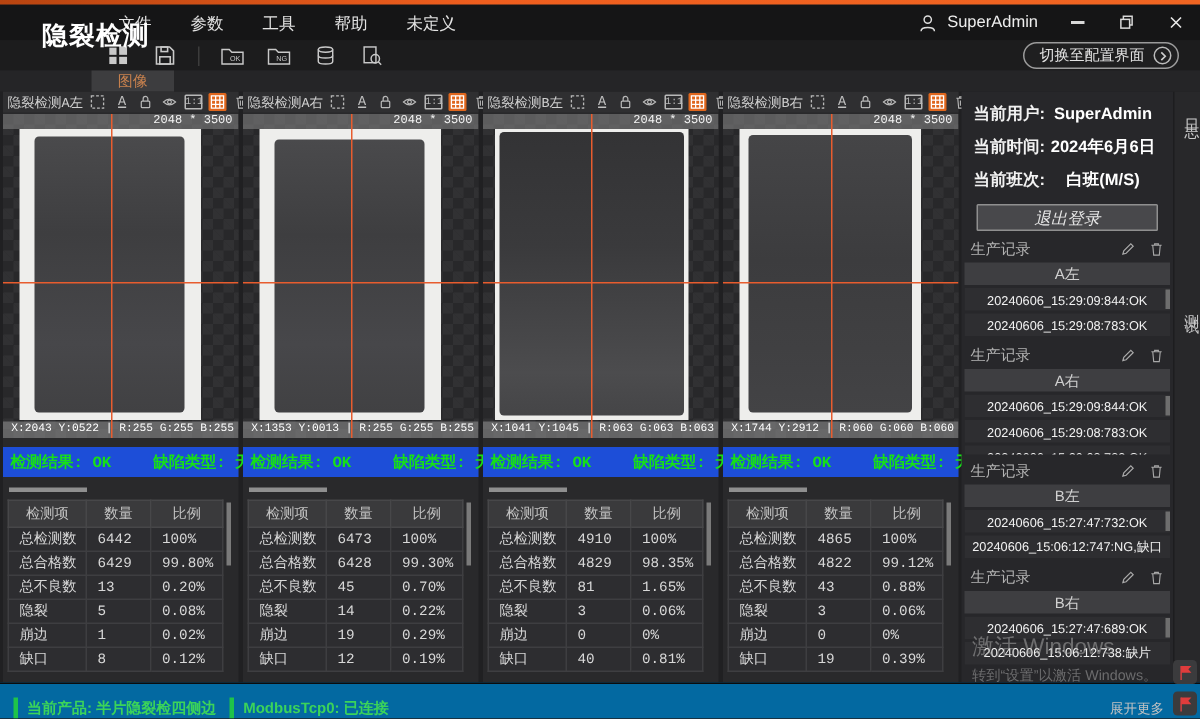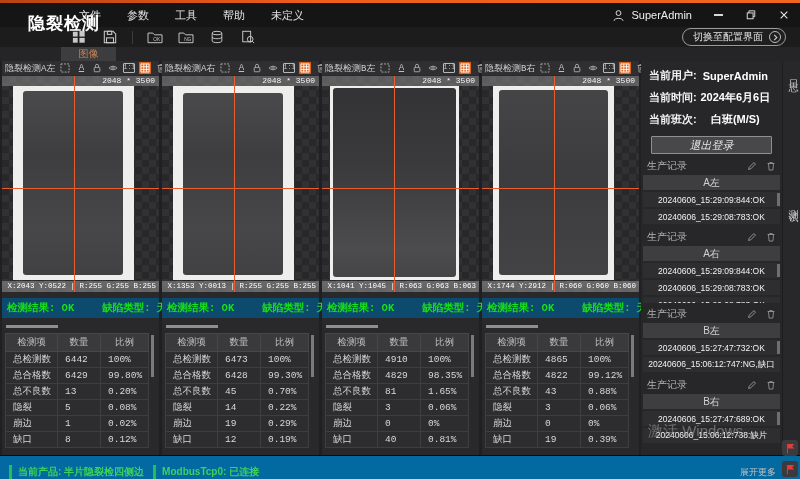--- a/index.html
+++ b/index.html
@@ -73,21 +73,21 @@
     background:linear-gradient(180deg,#333335,#3a3a3c 40%,#4c4c4e 85%,#454547); }
   .p4 .cell { left:6px; right:6px; top:4px;
     background:linear-gradient(180deg,#454547,#3c3c3e 45%,#434345); }
   .res-strip { position:absolute; top:0; left:0; right:0; height:10px; background:rgba(135,135,135,.55);
     color:#f4f4f4; font-size:8px; line-height:10px; text-align:right; padding-right:4px; z-index:3; }
   .info-strip { position:absolute; bottom:0; left:0; right:0; height:11px; background:rgba(150,150,150,.55);
     color:#fff; font-size:7.5px; line-height:11px; text-align:right; padding-right:3px; white-space:nowrap; z-index:3; }
   .vline { position:absolute; top:0; bottom:0; width:1px; left:72px; background:#e85c2e; z-index:4; }
   .hline { position:absolute; left:0; right:0; height:1px; top:112px; background:#e85c2e; z-index:4; }
 
-  .result-row { position:absolute; top:237px; left:0; right:0; height:20px; background:#0c4a6e; display:flex;
+  .result-row { position:absolute; top:237px; left:0; right:0; height:20px; background:#1d4ed8; display:flex;
     align-items:center; gap:28px; padding:0 5px; font-size:10.5px; font-weight:bold; color:#17e017; white-space:nowrap; }
   .hthumb { position:absolute; top:264px; left:4px; width:52px; height:3px; background:#8f8f8f; }
 
   .p-table { position:absolute; top:272px; left:3px; right:11px; border-collapse:collapse; width:143px;
     table-layout:fixed; }
   .p-table th { background:#3a3a3c; color:#c3c3c3; font-size:9.5px; font-weight:normal; height:18px;
     border:1px solid #474749; }
   .p-table td { background:#2d2d30; color:#d8d8d8; font-size:9.5px; height:16px; border:1px solid #3e3e41;
     padding-left:7px; white-space:nowrap; overflow:hidden; }
   .p-table col.c1{width:52px;} .p-table col.c2{width:43px;} .p-table col.c3{width:48px;}
@@ -738,20 +738,21 @@
   </div>
   <div class="status-item">
     <span class="accent"></span>
     <span class="status-text">ModbusTcp0: 已连接</span>
   </div>
   <span class="expand-text">展开更多</span>
 </div>
 
 <div class="watermark">
   <div class="wm1">激活 Windows</div>
+  <div class="wm2">转到“设置”以激活 Windows。</div>
 </div>
 <div class="flag-badge flag1">
   <svg viewBox="0 0 16 16">
       <path d="M3.5 15 V1.5" stroke="#d94040" stroke-width="1.4" fill="none"></path>
       <path d="M3.5 1.5 h10 l-3 3.2 3 3.2 h-10 z" fill="#e03c3c"></path>
     </svg>
 </div>
 <div class="flag-badge flag2">
   <svg viewBox="0 0 16 16">
       <path d="M3.5 15 V1.5" stroke="#d94040" stroke-width="1.4" fill="none"></path>

